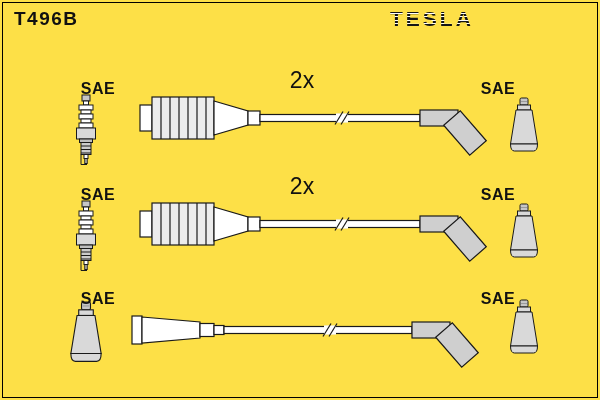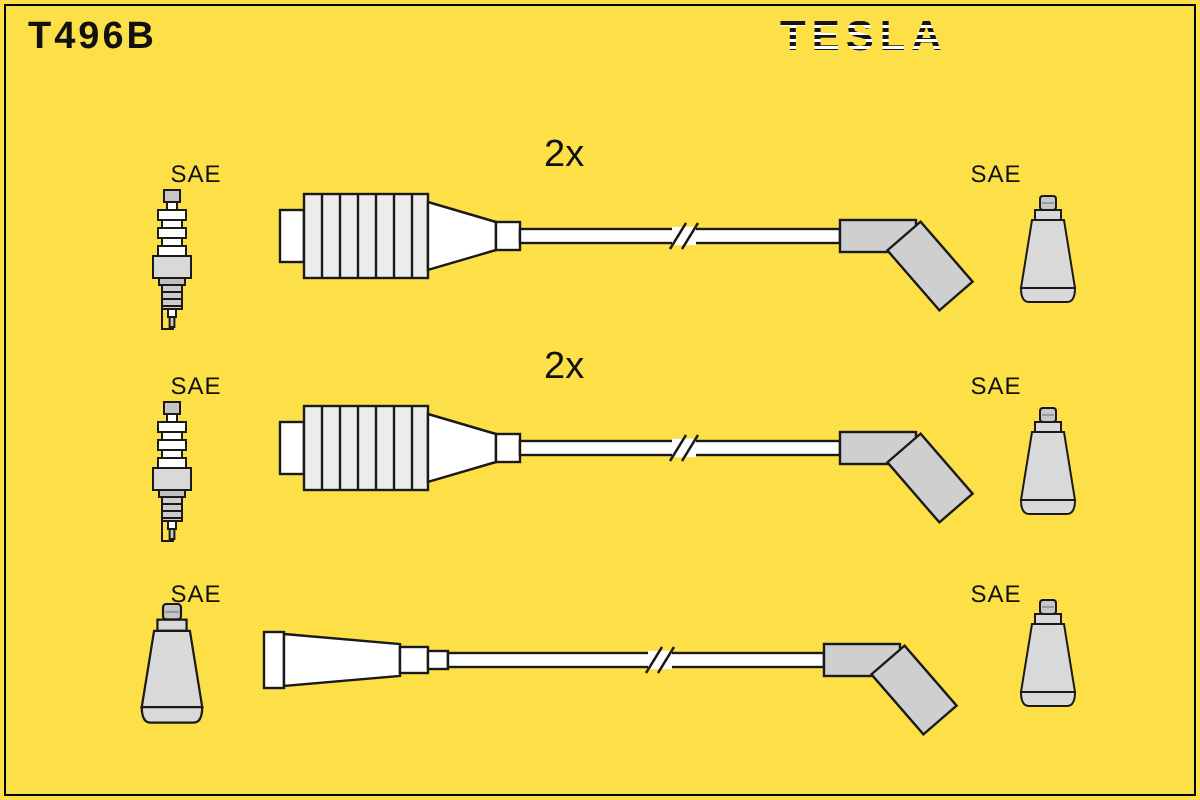--- a/index.html
+++ b/index.html
@@ -7,22 +7,22 @@
         font-family:"Liberation Sans",sans-serif;color:#111;}
   .frame{position:absolute;inset:2px;border:1.6px solid #000;pointer-events:none;}
   .art{position:absolute;left:0;top:0;}
   .part-number{position:absolute;left:14px;top:8px;font-size:19px;font-weight:700;letter-spacing:1.5px;}
   .part-desc{position:absolute;left:15px;top:34px;font-size:9px;font-weight:400;letter-spacing:0.3px;}
   .brand{position:absolute;left:390px;top:7px;font-size:21px;font-weight:700;letter-spacing:3px;color:#151515;}
   @supports (-webkit-background-clip: text){
     .brand{background:repeating-linear-gradient(to bottom,#151515 0 2.1px,#fff 2.1px 3.5px);
            -webkit-background-clip:text;background-clip:text;color:transparent;}
   }
-  .sae{position:absolute;width:44px;text-align:center;font-size:12px;font-weight:400;letter-spacing:0.5px;}
-  .qty{position:absolute;width:60px;text-align:left;font-size:19px;font-weight:400;}
+  .sae{position:absolute;width:44px;text-align:center;font-size:16px;font-weight:700;letter-spacing:0.5px;}
+  .qty{position:absolute;width:60px;text-align:center;font-size:23px;font-weight:400;}
   .r1-sae{top:80px;} .r2-sae{top:186px;} .r3-sae{top:290px;}
   .sae-left{left:76px;} .sae-right{left:476px;}
   .qty-1{left:272px;top:67px;} .qty-2{left:272px;top:173px;} .qty-3{left:272px;top:281px;}
 </style>
 </head>
 <body>
 
 <div class="page">
 
   <svg class="art" width="600" height="400" viewBox="0 0 600 400">

